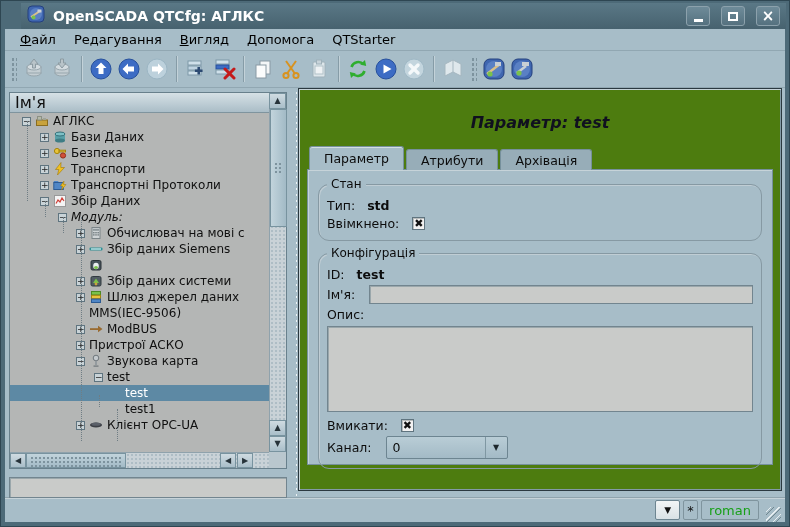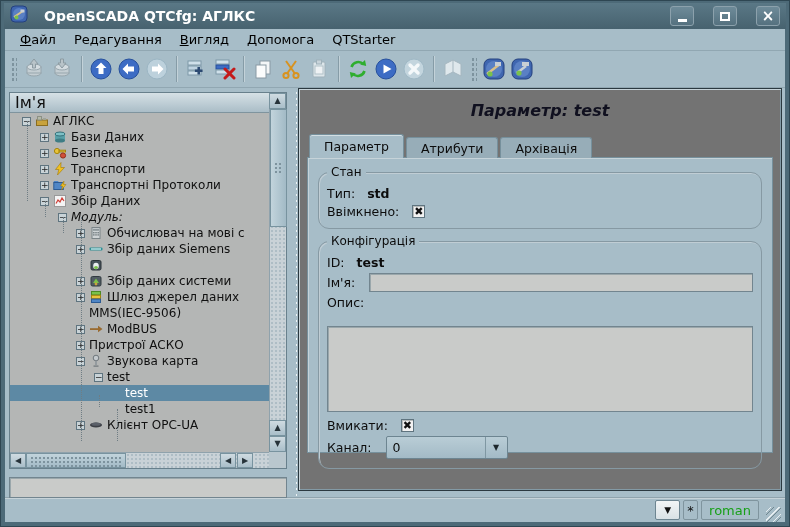--- a/index.html
+++ b/index.html
@@ -1,21 +1,21 @@
 <!DOCTYPE html>
 <html><head>
 <meta charset="utf-8">
 <style>
   * { margin:0; padding:0; box-sizing:border-box; font-family:"DejaVu Sans", sans-serif; }
   html,body { width:790px; height:527px; overflow:hidden; }
   .window { position:relative; width:790px; height:527px; background:#4d6a78;
             border:1px solid #2e4652; }
   
-  .titlebar { position:absolute; left:3px; right:3px; top:2px; height:26px;
-              display:flex; align-items:center; gap:16px; padding:0 6px;
+  .titlebar { position:absolute; left:20px; right:3px; top:2px; height:26px;
+              display:flex; align-items:center; gap:8px; padding:0 6px;
               background:linear-gradient(#5a7886,#47626f); }
   .titlebar .apptitle { color:#ffffff; font-weight:bold; font-size:14px; flex:1; }
   .winbtn { width:24px; height:20px; border:1px solid #8ca1ac; border-radius:3px;
             background:linear-gradient(#6e8b99,#55717f); color:#fff;
             display:flex; align-items:center; justify-content:center; margin-left:3px; }
   .winbtn .mingl { width:9px; height:3px; background:#fff; margin-top:8px; }
   .winbtn .maxgl { width:10px; height:9px; border:2px solid #fff; }
   .winbtn .closegl { font-size:15px; font-weight:bold; line-height:1; }
   
   .client { position:absolute; left:4px; right:4px; top:28px; bottom:4px;
@@ -78,22 +78,22 @@
   .hsb-thumb .thumb-grip { top:2px; height:11px; margin-top:0; }
   .sb-corner { position:absolute; right:0; bottom:0; width:17px; height:16px; background:#b9c7ce; }
   .tree-filter { position:absolute; left:0; top:385px; width:278px; height:21px;
                  background:#c9cbc9; border:1px solid #72858f;
                  box-shadow:inset 1px 1px 0 #9aa7ab; }
   .splitter { position:absolute; left:284px; top:0; bottom:0; width:9px;
       background-image:radial-gradient(#eef3f5 1px, transparent 1.2px);
       background-size:9px 6px; background-position:3px 2px; }
   
   .right-pane { position:absolute; left:293px; top:0; right:3px; bottom:6px;
-                background:#737373; border:1px solid #2b3940;
-                box-shadow:inset 1px 1px 0 #c6d3d9, inset -1px -1px 0 #839aa5; padding:8px 8px; }
+                background:#4d7c0f; border:1px solid #2b3940;
+                box-shadow:inset 1px 1px 0 #c6d3d9, inset -1px -1px 0 #839aa5; padding:20px 8px; }
   .panel-title { text-align:center; font-size:16px; font-weight:bold; font-style:italic;
                  color:#10101f; margin-top:4px; margin-bottom:14px; }
   .tabs { display:flex; align-items:flex-end; height:24px; padding-left:2px; position:relative; z-index:2; }
   .tab { font-size:12.5px; color:#0c0c0c; padding:0 14px; display:flex; align-items:center;
          border:1px solid #76909c; border-bottom:none; border-radius:3px 3px 0 0;
          background:#97adb8; height:21px; margin-right:2px; }
   .tab.active { background:#a7bdc8; height:24px; box-shadow:inset 0 1px 0 #d3dee3;
                 position:relative; }
   .tab-panel { position:relative; margin-top:-1px; height:296px; border:1px solid #76909c;
                box-shadow:inset 1px 1px 0 #c6d3d9; background:#a7bdc8; padding:14px 10px 0 10px; }
@@ -555,21 +555,21 @@
           <div class="groupbox">
             <span class="groupbox-title">Конфігурація</span>
             <div class="fieldrow">
               <span>ID:</span>
               <b>test</b>
             </div>
             <div class="fieldrow">
               <span>Ім'я:</span>
               <input class="textinput" value="" style="">
             </div>
-            <div class="fieldrow" style="margin-bottom:16px;">
+            <div class="fieldrow" style="margin-bottom:4px;">
               <span>Опис:</span>
             </div>
             <div class="textarea"></div>
             <div class="fieldrow">
               <span>Вмикати:</span>
               <span class="checkbox">✖</span>
             </div>
             <div class="fieldrow">
               <span>Канал:</span>
               <div class="combobox">

